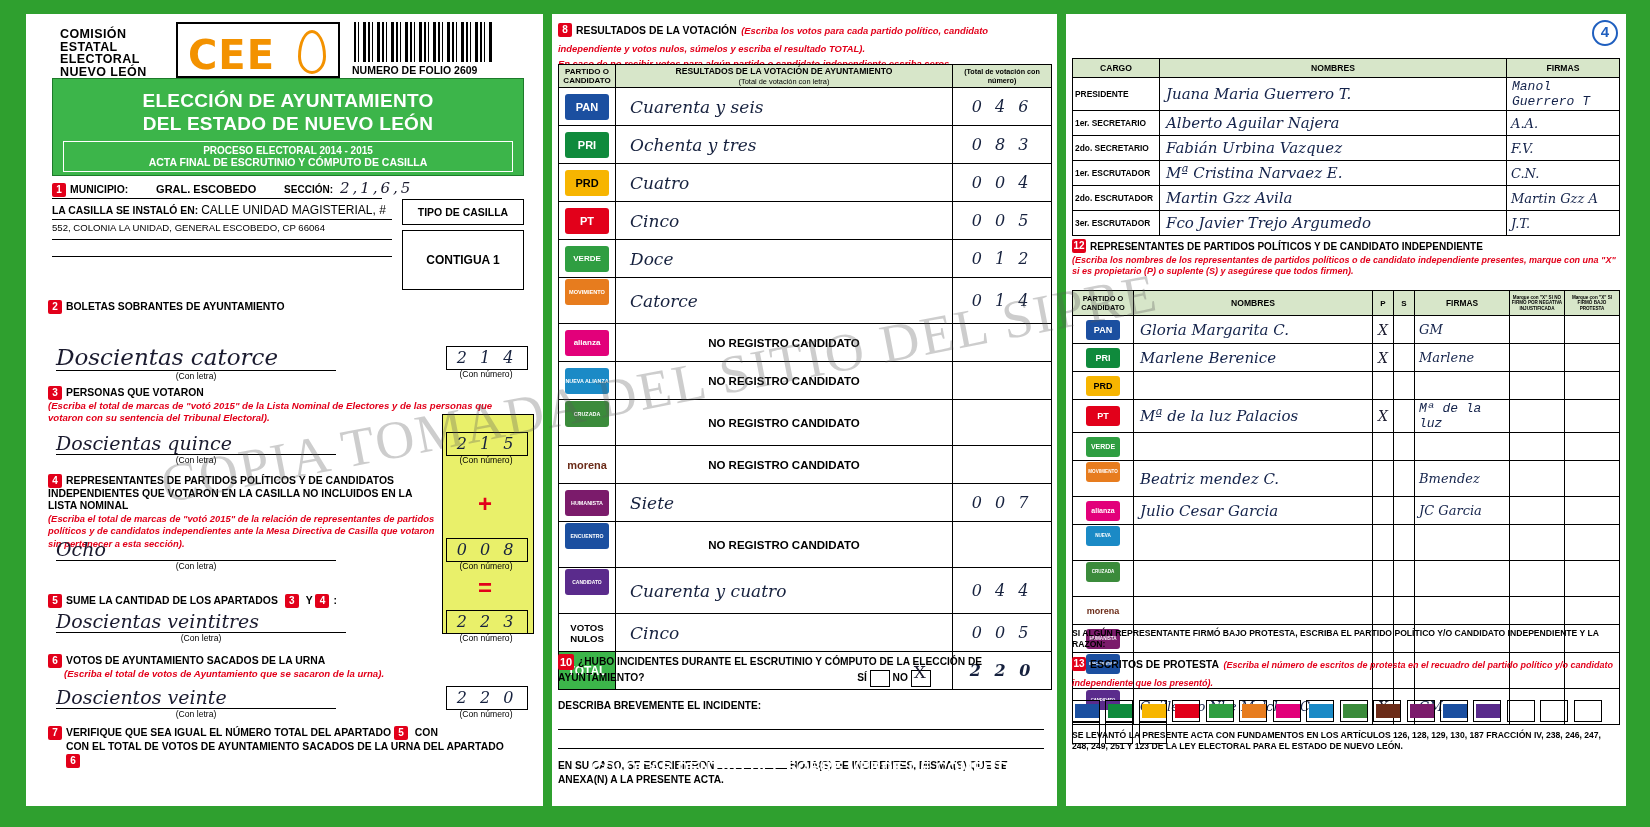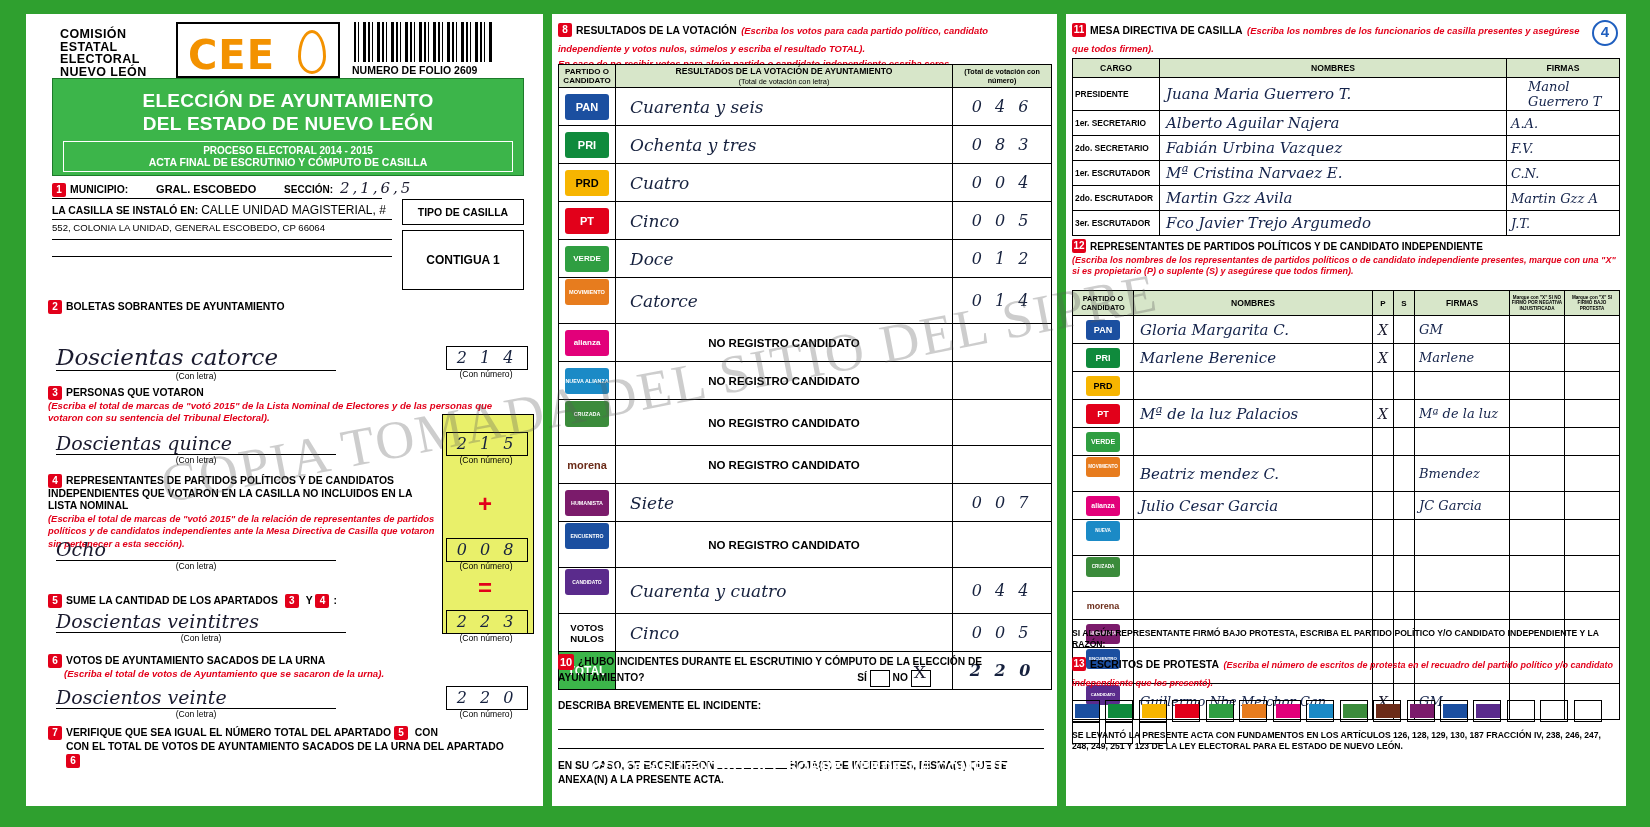--- a/index.html
+++ b/index.html
@@ -334,36 +334,32 @@
         <span>EN SU CASO, SE ESCRIBIERON</span>
         <span style="display:inline-block;width:70px;border-bottom:1px solid #000;"></span>
         <span>HOJA(S) DE INCIDENTES, MISMA(S) QUE SE ANEXA(N) A LA PRESENTE ACTA.</span>
       </div>
     </div>
   </div>
 
   <div class="col" id="col3">
     <div class="badge4">4</div>
 
-    <div style="position:absolute;left:6px;top:6px;width:520px;">
-      <span class="num">11</span><span class="label-b" style="font-size:10.4px;">MESA DIRECTIVA DE CASILLA</span>
-      <span class="red" style="font-style:italic;font-weight:bold;font-size:9.4px;">(Escriba los nombres de los funcionarios de casilla presentes y asegúrese que todos firmen).</span>
-    </div>
 
     <table class="tbl" style="position:absolute;left:6px;top:44px;width:548px;font-size:9px;">
       <tbody>
           <tr>
         <td style="width:84px;background:#d7e6c9;font-weight:bold;font-size:8.6px;text-align:center;height:16px;">CARGO</td>
         <td style="background:#d7e6c9;font-weight:bold;font-size:8.6px;text-align:center;">NOMBRES</td>
         <td style="width:110px;background:#d7e6c9;font-weight:bold;font-size:8.6px;text-align:center;">FIRMAS</td>
       </tr>
       <tr>
         <td style="font-weight:bold;font-size:8.4px;padding-left:2px;height:22px;">PRESIDENTE</td>
         <td class="sig" style="padding-left:6px;">Juana Maria Guerrero T.</td>
-        <td class="sigsm" style="padding-left:21px;">Manol Guerrero T</td>
+        <td class="sigsm" style="padding-left:5px;font-family:Liberation Mono, monospace;">Manol Guerrero T</td>
       </tr>
       <tr>
         <td style="font-weight:bold;font-size:8.4px;padding-left:2px;height:22px;">1er. SECRETARIO</td>
         <td class="sig" style="padding-left:6px;">Alberto Aguilar Najera</td>
         <td class="sigsm" style="padding-left:4px;">A.A.</td>
       </tr>
       <tr>
         <td style="font-weight:bold;font-size:8.4px;padding-left:2px;height:22px;">2do. SECRETARIO</td>
         <td class="sig" style="padding-left:6px;">Fabián Urbina Vazquez</td>
         <td class="sigsm" style="padding-left:4px;">F.V.</td>
@@ -427,21 +423,21 @@
         <td></td>
         <td class="sigsm"></td>
         <td></td>
         <td></td>
       </tr>
       <tr>
         <td class="party" style="height:25px;"><span class="plogo" style="background:#e2001a;width:34px;height:20px;line-height:20px;font-size:9px;">PT</span></td>
         <td class="sig" style="padding-left:6px;">Mª de la luz Palacios</td>
         <td class="hand" style="text-align:center;font-size:14px;">X</td>
         <td></td>
-        <td class="sigsm" style="padding-left:4px;">Mª de la luz</td>
+        <td class="sigsm" style="padding-left:4px;font-family:Liberation Mono, monospace;">Mª de la luz</td>
         <td></td>
         <td></td>
       </tr>
       <tr>
         <td class="party" style="height:25px;"><span class="plogo" style="background:#2f9e41;width:34px;height:20px;line-height:20px;font-size:7px;">VERDE</span></td>
         <td class="sig" style="padding-left:6px;"></td>
         <td></td>
         <td></td>
         <td class="sigsm"></td>
         <td></td>

